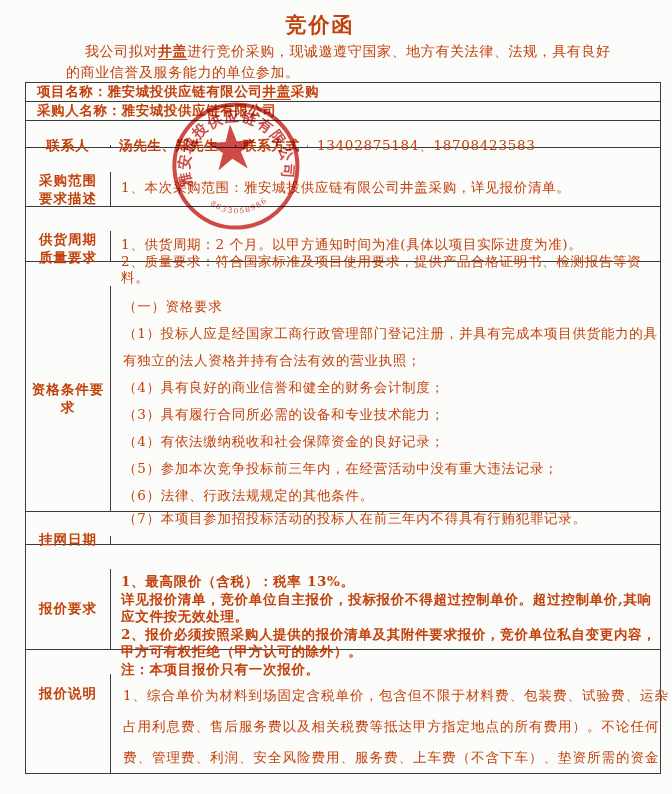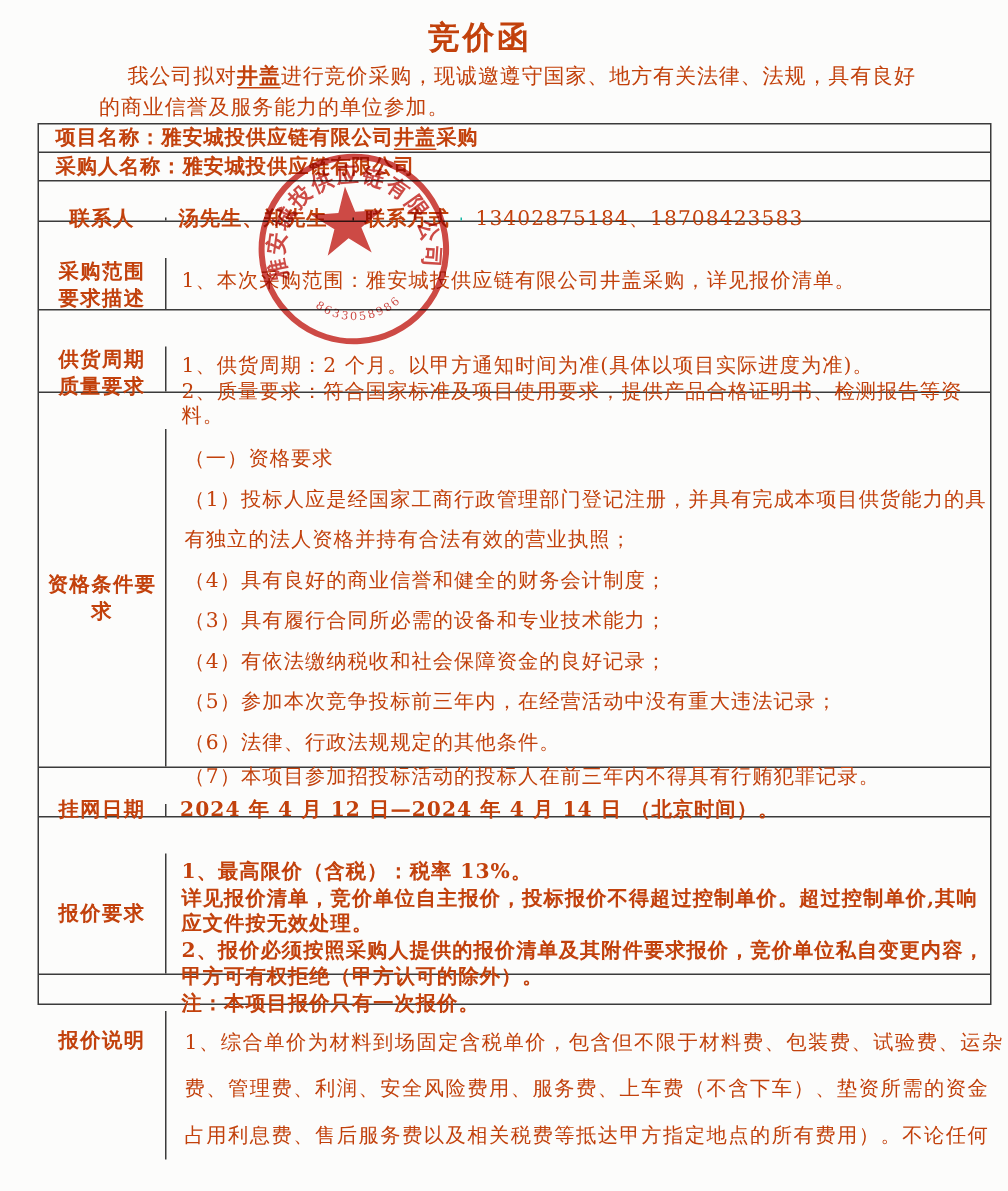--- a/index.html
+++ b/index.html
@@ -16,21 +16,21 @@
     text-align:center;
     font-size:21px;font-weight:bold;letter-spacing:2px;
   }
   .intro{
     position:absolute;top:41px;left:66px;width:548px;
     font-size:14px;line-height:20.5px;letter-spacing:0.6px;
     text-indent:19px;
   }
   .u{ text-decoration:underline; text-underline-offset:3px; font-weight:bold;}
   .doc-table{
-    position:absolute;left:25px;top:82px;width:636px;height:588px;
+    position:absolute;left:25px;top:82px;width:636px;height:692px;
     box-sizing:border-box;
     border:1.5px solid #3b3b3b;
     display:flex;flex-direction:column;
     background:transparent;
     font-size:13.5px;letter-spacing:0.7px;
   }
   .row{display:flex;box-sizing:border-box;border-bottom:1px solid #3b3b3b;}
   .row:last-child{border-bottom:none;flex:1;}
   .cell{box-sizing:border-box;margin-top:24px;}
   .cell-label{
@@ -135,41 +135,40 @@
         <div class="qual-line">（3）具有履行合同所必需的设备和专业技术能力；</div>
         <div class="qual-line">（4）有依法缴纳税收和社会保障资金的良好记录；</div>
         <div class="qual-line">（5）参加本次竞争投标前三年内，在经营活动中没有重大违法记录；</div>
         <div class="qual-line">（6）法律、行政法规规定的其他条件。</div>
         <div class="qual-line">（7）本项目参加招投标活动的投标人在前三年内不得具有行贿犯罪记录。</div>
       </div>
     </div>
 
     <div class="row" style="height:33px;">
       <div class="cell cell-label">挂网日期</div>
-      <div class="cell cell-content date-val">2024 年 4 月 12 日—2024 年 4 月 14 日 （北京时间）。</div>
     </div>
 
     <div class="row" style="height:105px;">
       <div class="cell cell-label">报价要求</div>
       <div class="cell cell-content quote-req">
         <div class="quote-req-line">1、最高限价（含税）：税率 13%。</div>
         <div class="quote-req-line">详见报价清单，竞价单位自主报价，投标报价不得超过控制单价。超过控制单价,其响</div>
         <div class="quote-req-line">应文件按无效处理。</div>
         <div class="quote-req-line">2、报价必须按照采购人提供的报价清单及其附件要求报价，竞价单位私自变更内容，</div>
         <div class="quote-req-line">甲方可有权拒绝（甲方认可的除外）。</div>
         <div class="quote-req-line">注：本项目报价只有一次报价。</div>
       </div>
     </div>
 
     <div class="row">
       <div class="cell cell-label top-align">报价说明</div>
       <div class="cell cell-content quote-note">
         <div class="quote-note-line">1、综合单价为材料到场固定含税单价，包含但不限于材料费、包装费、试验费、运杂</div>
+        <div class="quote-note-line">占用利息费、售后服务费以及相关税费等抵达甲方指定地点的所有费用）。不论任何</div>
         <div class="quote-note-line">费、管理费、利润、安全风险费用、服务费、上车费（不含下车）、垫资所需的资金</div>
-        <div class="quote-note-line">占用利息费、售后服务费以及相关税费等抵达甲方指定地点的所有费用）。不论任何</div>
       </div>
     </div>
 
   </div>
 
   <svg class="stamp" viewBox="0 0 139 139">
     <defs>
       <path id="arcTop" d="M 24,84 A 47,47 0 1 1 114,84" fill="none"></path>
       <path id="arcBottom" d="M 33,96 A 44,44 0 0 0 106,96" fill="none"></path>
     </defs>

